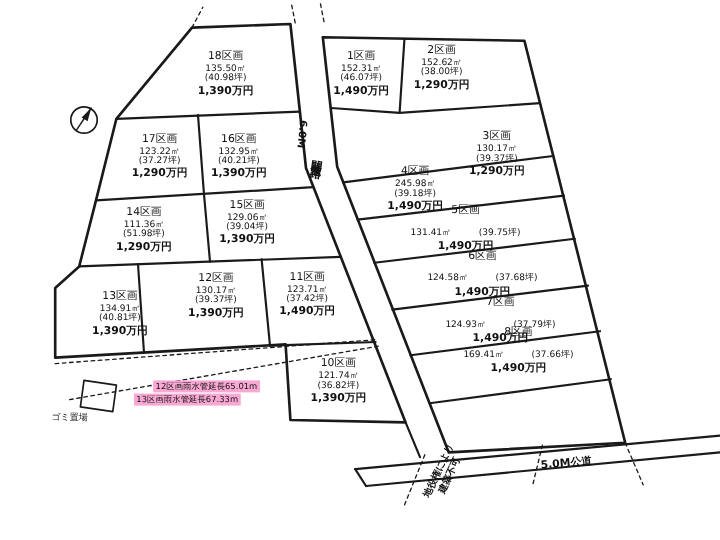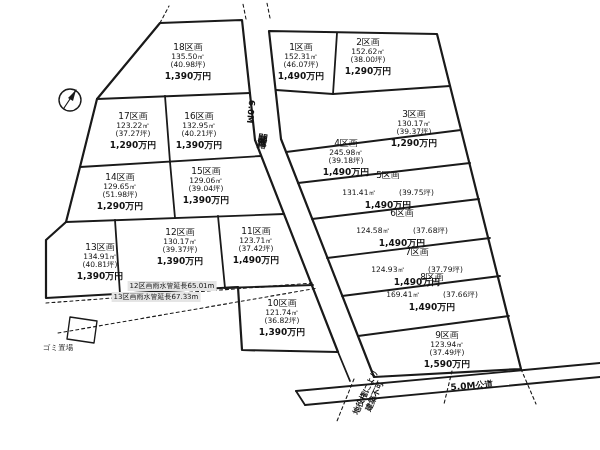--- a/index.html
+++ b/index.html
@@ -8,21 +8,21 @@
   .stage svg{position:absolute;left:0;top:0;}
   .plot-label{position:absolute;transform:translate(-50%,-50%);text-align:center;
               line-height:1.18;white-space:nowrap;z-index:3;}
   .plot-label span{display:block;}
   .pname{font-size:9px;font-weight:normal;}
   .parea,.ptsubo{font-size:7.5px;}
   .pprice{font-size:9px;font-weight:bold;margin-top:1px;text-align:center;}
   .compact .parea,.compact .ptsubo{display:inline;}
   .compact .ptsubo{margin-left:18px;text-align:right;}
   .note{position:absolute;font-size:7.5px;z-index:4;white-space:nowrap;}
-  .measure{transform:translate(-50%,-50%);background:#e5e5e5;padding:0 2px;font-size:7px;}
+  .measure{transform:translate(-50%,-50%);background:#f9a8d4;padding:0 2px;font-size:7px;margin-top:36px;}
   .vtext{writing-mode:vertical-rl;text-orientation:mixed;}
   .road-width{position:absolute;font-size:8.5px;font-weight:bold;z-index:4;}
   .road-name{position:absolute;font-size:9.5px;font-weight:bold;letter-spacing:2px;z-index:4;}
   .easement{position:absolute;font-size:8px;font-weight:bold;text-align:center;line-height:1.2;
             transform:translate(-50%,-50%) rotate(-65deg);z-index:4;white-space:nowrap;}
   .public-road{position:absolute;font-size:9px;font-weight:bold;
                transform:translate(-50%,-50%) rotate(-5deg);z-index:4;white-space:nowrap;}
   .garbage{transform:translate(-50%,-50%);font-size:7.5px;font-family:Liberation Mono, monospace;}
 </style>
 </head>
@@ -129,26 +129,20 @@
     <span class="parea">124.93㎡</span>
     <span class="ptsubo">(37.79坪)</span>
     <span class="pprice">1,490万円</span>
   </div>
   <div class="plot-label compact" style="left:432px;top:293px">
     <span class="pname">8区画</span>
     <span class="parea">169.41㎡</span>
     <span class="ptsubo">(37.66坪)</span>
     <span class="pprice">1,490万円</span>
   </div>
-  <div class="plot-label" style="left:447px;top:350px">
-    <span class="pname">9区画</span>
-    <span class="parea">123.94㎡</span>
-    <span class="ptsubo">(37.49坪)</span>
-    <span class="pprice">1,590万円</span>
-  </div>
   <div class="plot-label" style="left:282px;top:318px">
     <span class="pname">10区画</span>
     <span class="parea">121.74㎡</span>
     <span class="ptsubo">(36.82坪)</span>
     <span class="pprice">1,390万円</span>
   </div>
   <div class="plot-label" style="left:256px;top:246px">
     <span class="pname">11区画</span>
     <span class="parea">123.71㎡</span>
     <span class="ptsubo">(37.42坪)</span>
@@ -161,21 +155,21 @@
     <span class="pprice">1,390万円</span>
   </div>
   <div class="plot-label" style="left:100px;top:262px">
     <span class="pname">13区画</span>
     <span class="parea">134.91㎡</span>
     <span class="ptsubo">(40.81坪)</span>
     <span class="pprice">1,390万円</span>
   </div>
   <div class="plot-label" style="left:120px;top:192px">
     <span class="pname">14区画</span>
-    <span class="parea">129.65㎡</span>
+    <span class="parea">111.36㎡</span>
     <span class="ptsubo">(51.98坪)</span>
     <span class="pprice">1,290万円</span>
   </div>
   <div class="plot-label" style="left:206px;top:186px">
     <span class="pname">15区画</span>
     <span class="parea">129.06㎡</span>
     <span class="ptsubo">(39.04坪)</span>
     <span class="pprice">1,390万円</span>
   </div>
   <div class="plot-label" style="left:199px;top:131px">

